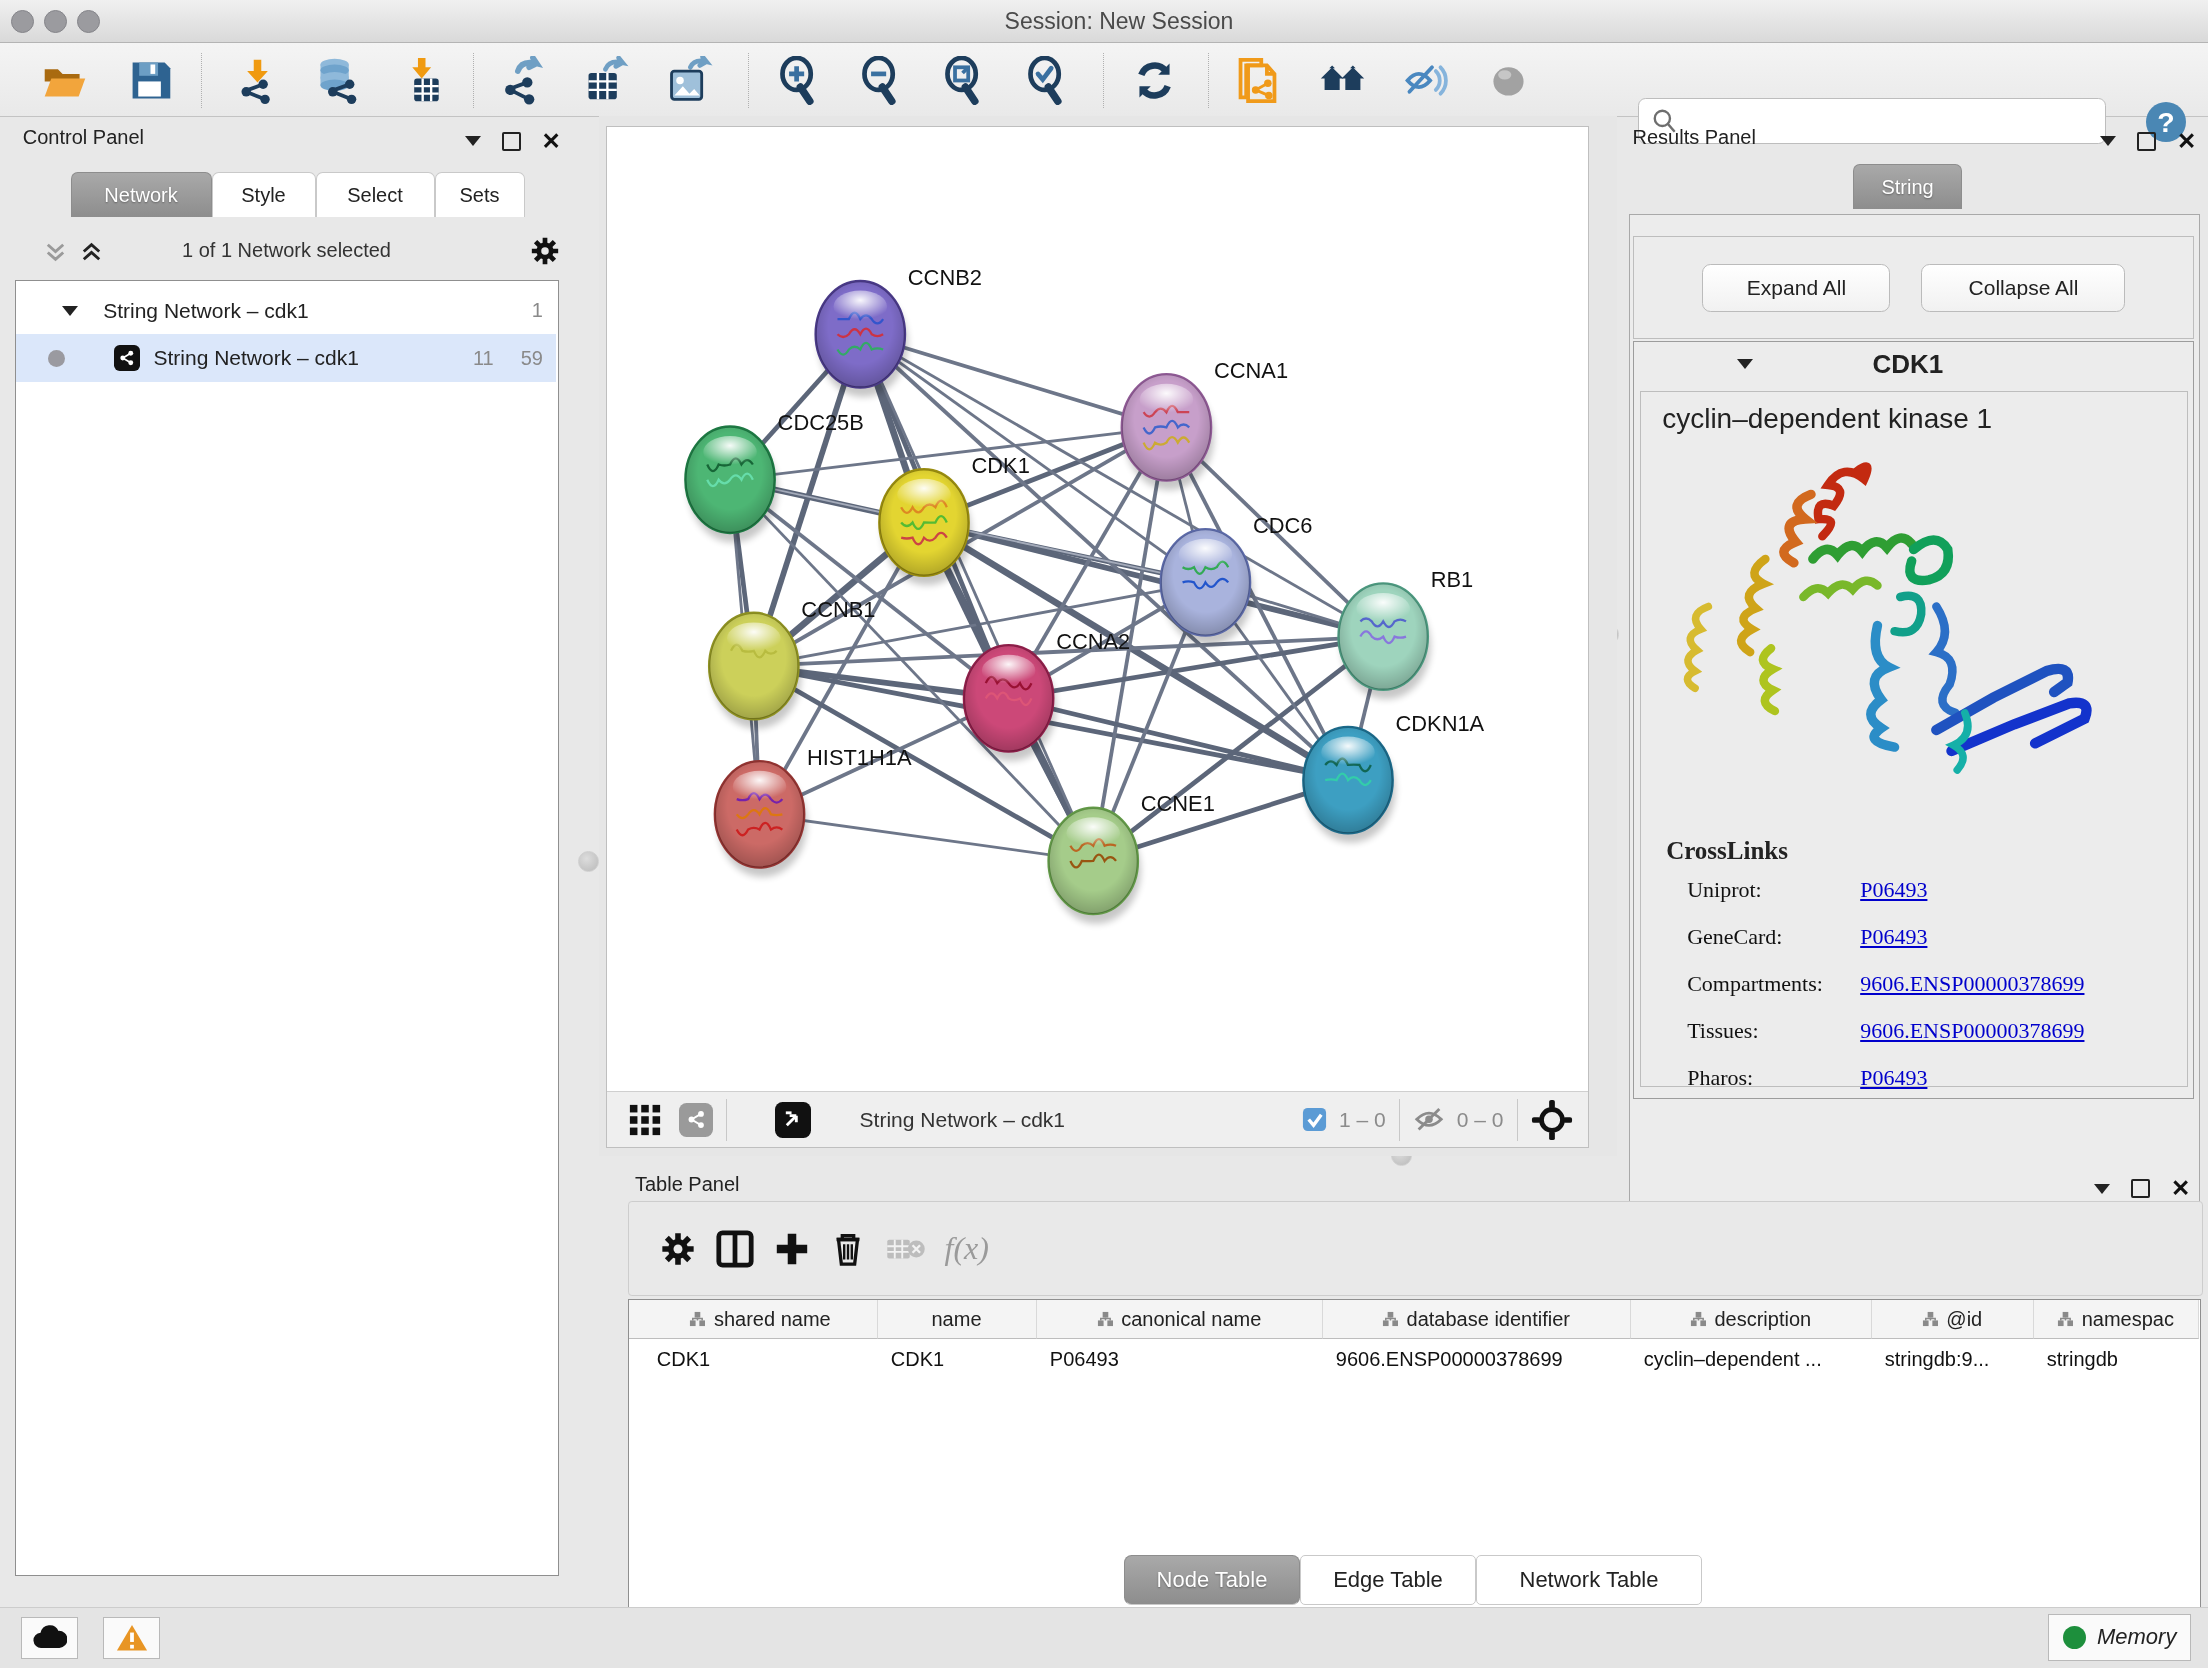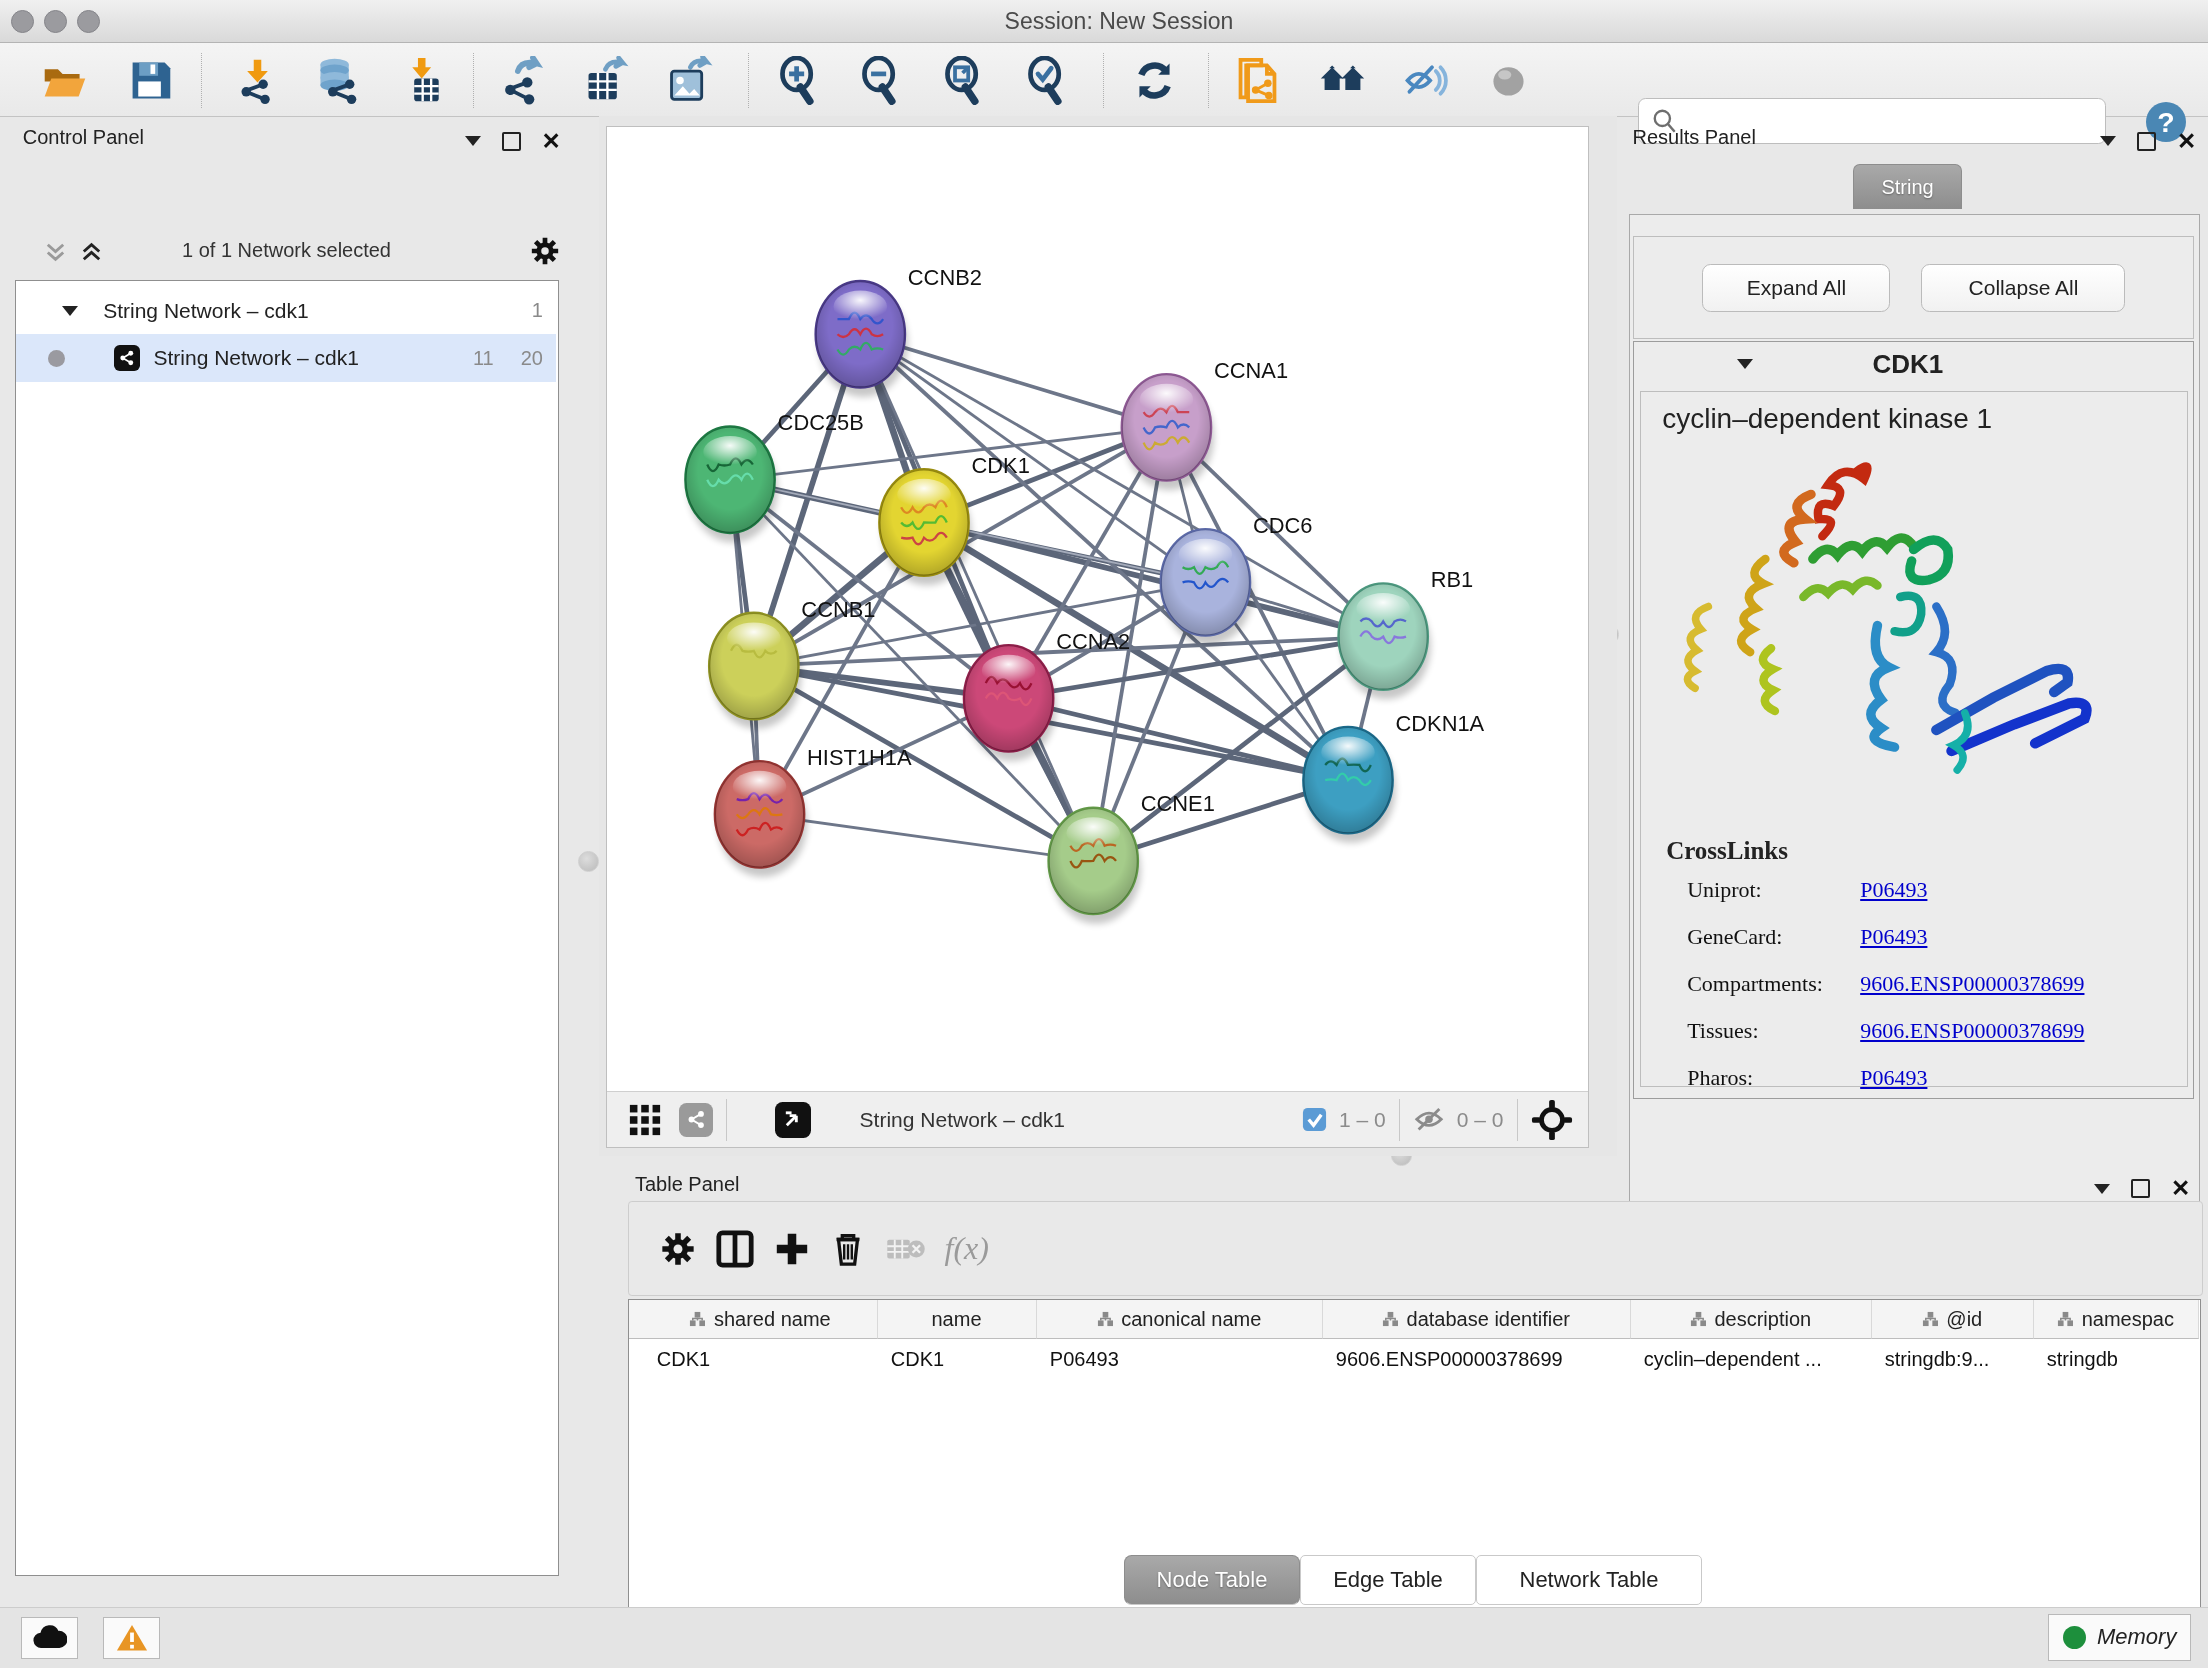--- a/index.html
+++ b/index.html
@@ -282,20 +282,26 @@
   <div id="help-btn">?</div>
 </div>
 
 <div id="control-panel">
   <span class="panel-title abs" style="left:13.3px;top:1.9px">Control Panel</span>
   <div class="panel-ctrls" style="left:455px;top:7.6px">
     <span class="tri-down"></span>
     <span class="float-box"></span>
     <span class="close-x">✕</span>
   </div>
+  <div id="cp-tabs">
+      <div class="tab sel" style="width: 139px;">Network</div>
+      <div class="tab" style="width: 102px;">Style</div>
+      <div class="tab" style="width: 117px;">Select</div>
+      <div class="tab" style="width: 88px;">Sets</div>
+    </div>
 
   <div id="cp-subhead">
     <svg class="abs" style="left:32px;top:7.6px" width="27" height="27" viewBox="0 0 28 28">
         <path d="M6 6 l8 7 8 -7 M6 14 l8 7 8 -7" fill="none" stroke="#9a9a9a" stroke-width="3"></path>
       </svg>
     <svg class="abs" style="left:68px;top:7.6px" width="27" height="27" viewBox="0 0 28 28">
         <path d="M6 13 l8 -7 8 7 M6 21 l8 -7 8 7" fill="none" stroke="#222" stroke-width="3"></path>
       </svg>
     <span class="abs" style="left:0;width:554px;text-align:center;top:7.6px;font-size:20px;color:#333">1 of 1 Network selected</span>
     <svg class="abs" style="left:519px;top:3.8px" width="32" height="32" viewBox="0 0 34 34">
@@ -322,21 +328,21 @@
             <g fill="#fff">
               <circle cx="4" cy="8.5" r="2.6"></circle>
               <circle cx="12.5" cy="3.5" r="2.6"></circle>
               <circle cx="12.5" cy="13.5" r="2.6"></circle>
               <path d="M4 8.5 L12.5 3.5 M4 8.5 L12.5 13.5" stroke="#fff" stroke-width="1.8"></path>
             </g>
           </svg>
       </span>
       <span style="margin-left:13.3px;font-size:21px">String Network – cdk1</span>
       <span class="cnt" style="margin-left:auto">11</span>
-      <span class="cnt" style="margin-left:27px;margin-right:13.3px">20</span>
+      <span class="cnt" style="margin-left:27px;margin-right:13.3px">59</span>
     </div>
   </div>
 </div>
 
 <div class="grip" style="left:578px;top:851px"></div>
 <div class="grip" style="left:1598px;top:624px"></div>
 <div class="grip" style="left:1391px;top:1145px"></div>
 
 <div id="center-col"></div>
 <div id="net-frame">

